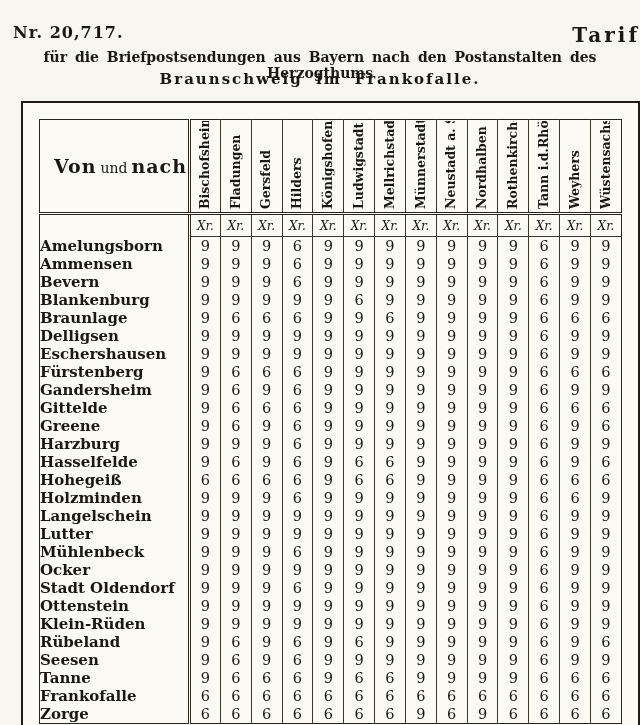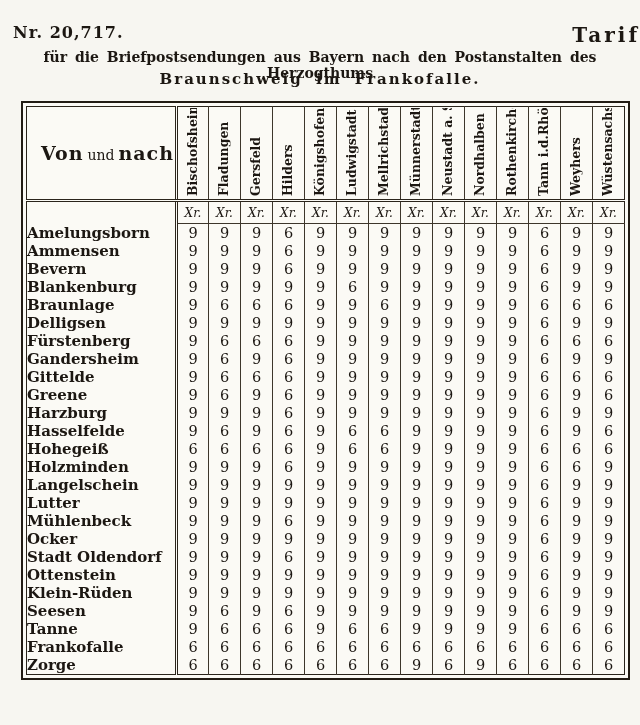--- a/index.html
+++ b/index.html
@@ -10,21 +10,21 @@
   }
   .docnum{position:absolute;left:13px;top:23px;font-size:16px;font-weight:bold;letter-spacing:1px;}
   .title{position:absolute;left:0;right:0;top:23px;text-align:right;font-size:20px;font-weight:bold;letter-spacing:3px;}
   .sub1{position:absolute;left:0;right:0;top:49px;text-align:center;font-size:14px;font-weight:bold;word-spacing:3px;}
   .sub2{position:absolute;left:0;right:0;top:70px;text-align:center;font-size:15px;font-weight:bold;letter-spacing:2px;word-spacing:6px;}
 
   .frame{
     position:absolute;left:21px;top:101px;
     border:2.5px solid #221c14;background:#fbfaf5;
   }
-  table{border-collapse:collapse;table-layout:fixed;margin:3px;border:1px solid #2a241b;}
+  table{border-collapse:collapse;table-layout:fixed;margin:16px;border:1px solid #2a241b;}
   col.namecol{width:150px;}
   col.vcol{width:32px;}
 
   th,td{padding:0;font-weight:normal;}
   .vh{border-left:1px solid #3d362b;}
   .vh.first{border-left:3px double #2a241b;}
 
   
   tr.hdr th{height:92px;border-bottom:3px double #2a241b;vertical-align:bottom;}
   .rot{
@@ -233,20 +233,37 @@
           <td class="vh">9</td>
           <td class="vh">9</td>
           <td class="vh">9</td>
           <td class="vh">9</td>
           <td class="vh">9</td>
           <td class="vh">6</td>
           <td class="vh">9</td>
           <td class="vh">9</td>
         </tr>
         <tr>
+          <th>Eschershausen</th>
+          <td class="vh first">9</td>
+          <td class="vh">9</td>
+          <td class="vh">9</td>
+          <td class="vh">9</td>
+          <td class="vh">9</td>
+          <td class="vh">9</td>
+          <td class="vh">9</td>
+          <td class="vh">9</td>
+          <td class="vh">9</td>
+          <td class="vh">9</td>
+          <td class="vh">9</td>
+          <td class="vh">6</td>
+          <td class="vh">9</td>
+          <td class="vh">9</td>
+        </tr>
+        <tr>
           <th>Fürstenberg</th>
           <td class="vh first">9</td>
           <td class="vh">6</td>
           <td class="vh">6</td>
           <td class="vh">6</td>
           <td class="vh">9</td>
           <td class="vh">9</td>
           <td class="vh">9</td>
           <td class="vh">9</td>
           <td class="vh">9</td>
@@ -486,20 +503,37 @@
           <td class="vh">9</td>
           <td class="vh">9</td>
           <td class="vh">9</td>
           <td class="vh">9</td>
           <td class="vh">9</td>
           <td class="vh">9</td>
           <td class="vh">9</td>
           <td class="vh">6</td>
           <td class="vh">9</td>
           <td class="vh">9</td>
+        </tr>
+        <tr>
+          <th>Rübeland</th>
+          <td class="vh first">9</td>
+          <td class="vh">6</td>
+          <td class="vh">9</td>
+          <td class="vh">6</td>
+          <td class="vh">9</td>
+          <td class="vh">6</td>
+          <td class="vh">9</td>
+          <td class="vh">9</td>
+          <td class="vh">9</td>
+          <td class="vh">9</td>
+          <td class="vh">9</td>
+          <td class="vh">6</td>
+          <td class="vh">9</td>
+          <td class="vh">6</td>
         </tr>
         <tr>
           <th>Seesen</th>
           <td class="vh first">9</td>
           <td class="vh">6</td>
           <td class="vh">9</td>
           <td class="vh">6</td>
           <td class="vh">9</td>
           <td class="vh">9</td>
           <td class="vh">9</td>

